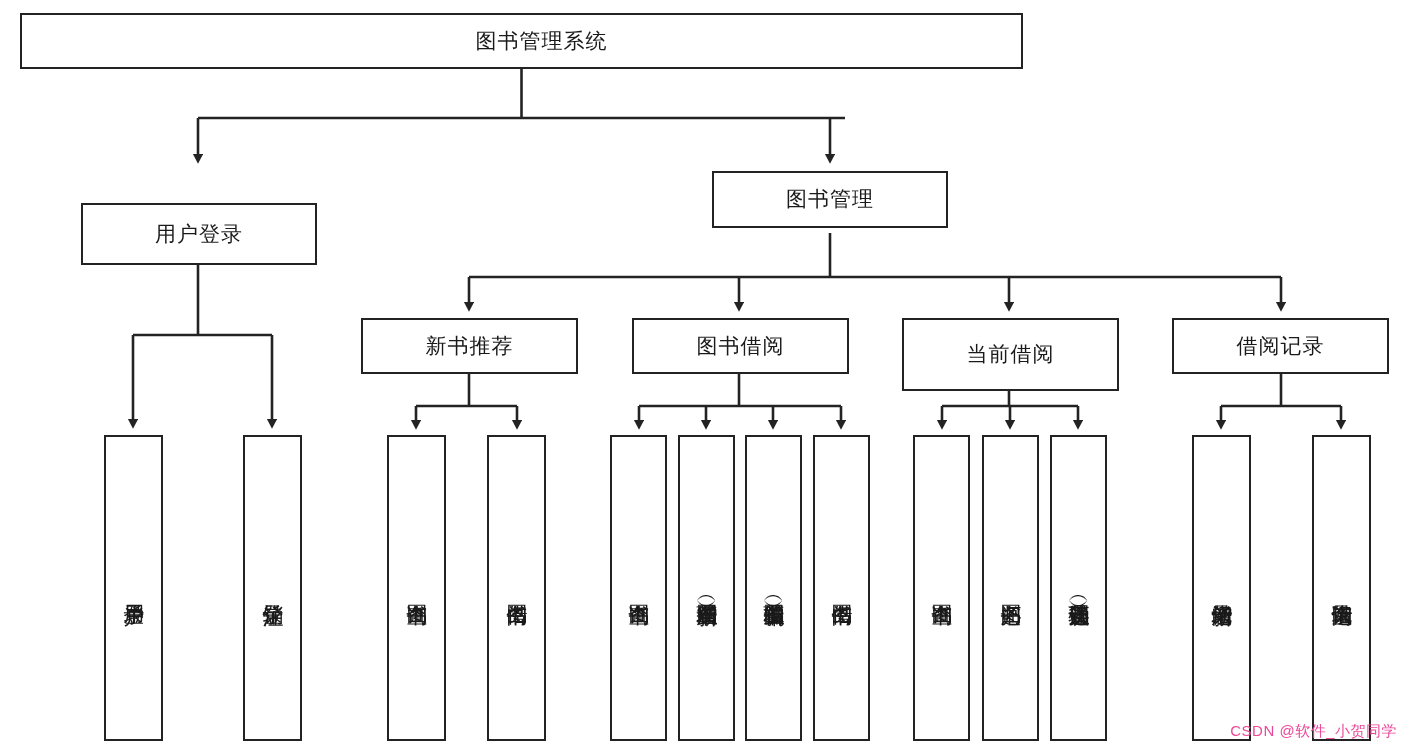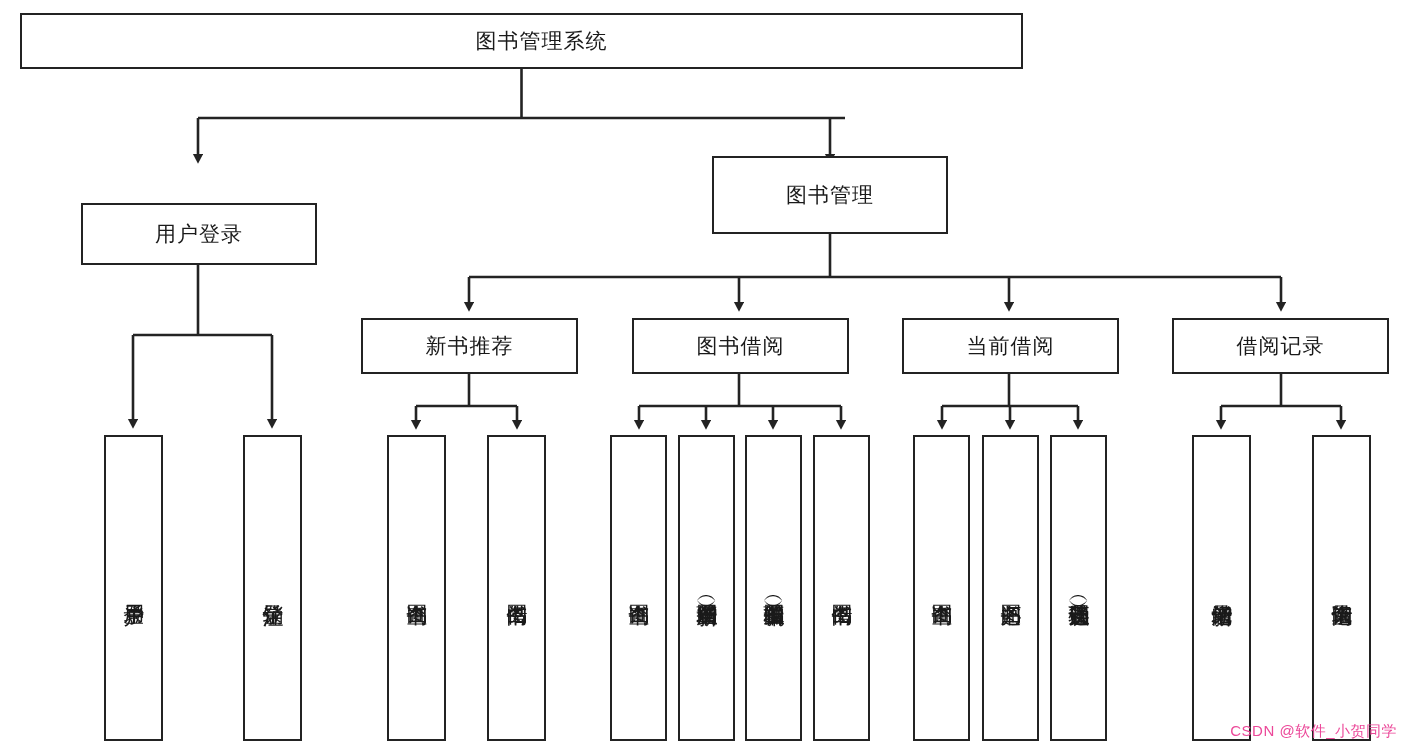--- a/index.html
+++ b/index.html
@@ -123,31 +123,31 @@
     </g>
   </svg>
 
   <div class="node horiz" style="left:20px; top:13px; width:1003px; height:56px;padding-left:40px;">
     <span class="htext">图书管理系统</span>
   </div>
 
   <div class="node horiz" style="left:81px; top:171px; width:236px; height:62px;margin-top:32px;">
     <span class="htext">用户登录</span>
   </div>
-  <div class="node horiz" style="left:712px; top:156px; width:236px; height:78px;">
+  <div class="node horiz" style="left:712px; top:171px; width:236px; height:57px;">
     <span class="htext">图书管理</span>
   </div>
 
   <div class="node horiz" style="left:361px; top:318px; width:217px; height:56px;">
     <span class="htext">新书推荐</span>
   </div>
   <div class="node horiz" style="left:632px; top:318px; width:217px; height:56px;">
     <span class="htext">图书借阅</span>
   </div>
-  <div class="node horiz" style="left:902px; top:318px; width:217px; height:56px;justify-content:center;">
+  <div class="node horiz" style="left:902px; top:318px; width:217px; height:73px;justify-content:center;">
     <span class="htext">当前借阅</span>
   </div>
   <div class="node horiz" style="left:1172px; top:318px; width:217px; height:56px;">
     <span class="htext">借阅记录</span>
   </div>
 
   <div class="node vert" style="left:104px; top:435px; width:59px; height:306px;">
     <span class="vtext">用户登录</span>
   </div>
   <div class="node vert" style="left:243px; top:435px; width:59px; height:306px;">

